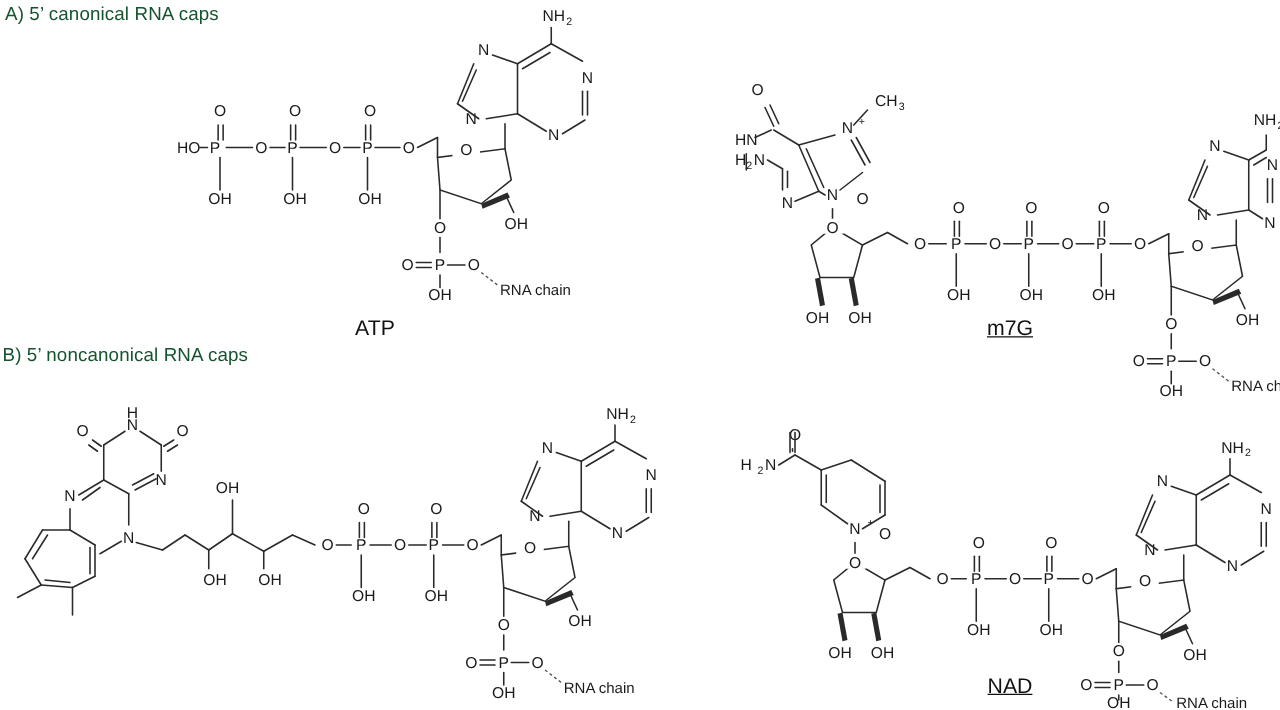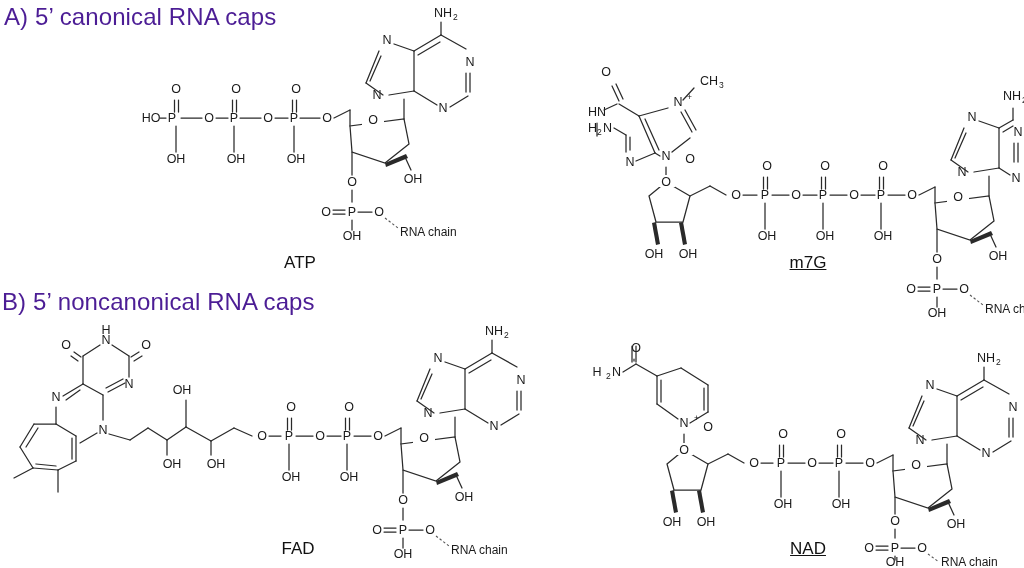--- a/index.html
+++ b/index.html
@@ -1,20 +1,20 @@
 <!DOCTYPE html>
 <html><head>
 <meta charset="utf-8">
 <style>
   html,body{margin:0;padding:0;background:#ffffff;}
   body{width:1024px;height:568px;font-family:"Liberation Sans",sans-serif;color:#111;overflow:hidden;}
   #fig{position:relative;width:1024px;height:568px;}
-  .panel-title{position:absolute;font-size:24px;color:#4c1d95;letter-spacing:.1px;white-space:nowrap;}
+  .panel-title{position:absolute;font-size:15px;color:#14532d;letter-spacing:.1px;white-space:nowrap;}
   #titleA{left:4px;top:3px;}
-  #titleB{left:2px;top:288px;}
+  #titleB{left:2px;top:276px;}
   .cmp-label{position:absolute;font-size:17px;color:#111;text-align:center;white-space:nowrap;}
   #labATP{left:240px;top:253px;width:120px;}
   #labM7G{left:748px;top:253px;width:120px;text-decoration:underline;}
   #labFAD{left:238px;top:539px;width:120px;}
   #labNAD{left:748px;top:539px;width:120px;text-decoration:underline;}
   svg{position:absolute;left:0;top:0;}
   svg text{font-family:"Liberation Sans",sans-serif;fill:#1a1a1a;}
   .at{font-size:12.5px;}
   .sub{font-size:8.5px;}
   .sup{font-size:8.5px;}
@@ -27,21 +27,20 @@
 </head>
 <body>
 
 <div id="fig">
 
   <div class="panel-title" id="titleA">A) 5’ canonical RNA caps</div>
   <div class="panel-title" id="titleB">B) 5’ noncanonical RNA caps</div>
 
   <div class="cmp-label" id="labATP">ATP</div>
   <div class="cmp-label" id="labM7G">m7G</div>
-  <div class="cmp-label" id="labFAD">FAD</div>
   <div class="cmp-label" id="labNAD">NAD</div>
 
   <svg width="1024" height="568" viewBox="0 0 1024 568">
 
     <g>
 
       <g>
 
         <text class="at" x="172" y="122" text-anchor="middle">P</text>
         <text class="at" x="176" y="93" text-anchor="middle">O</text>

